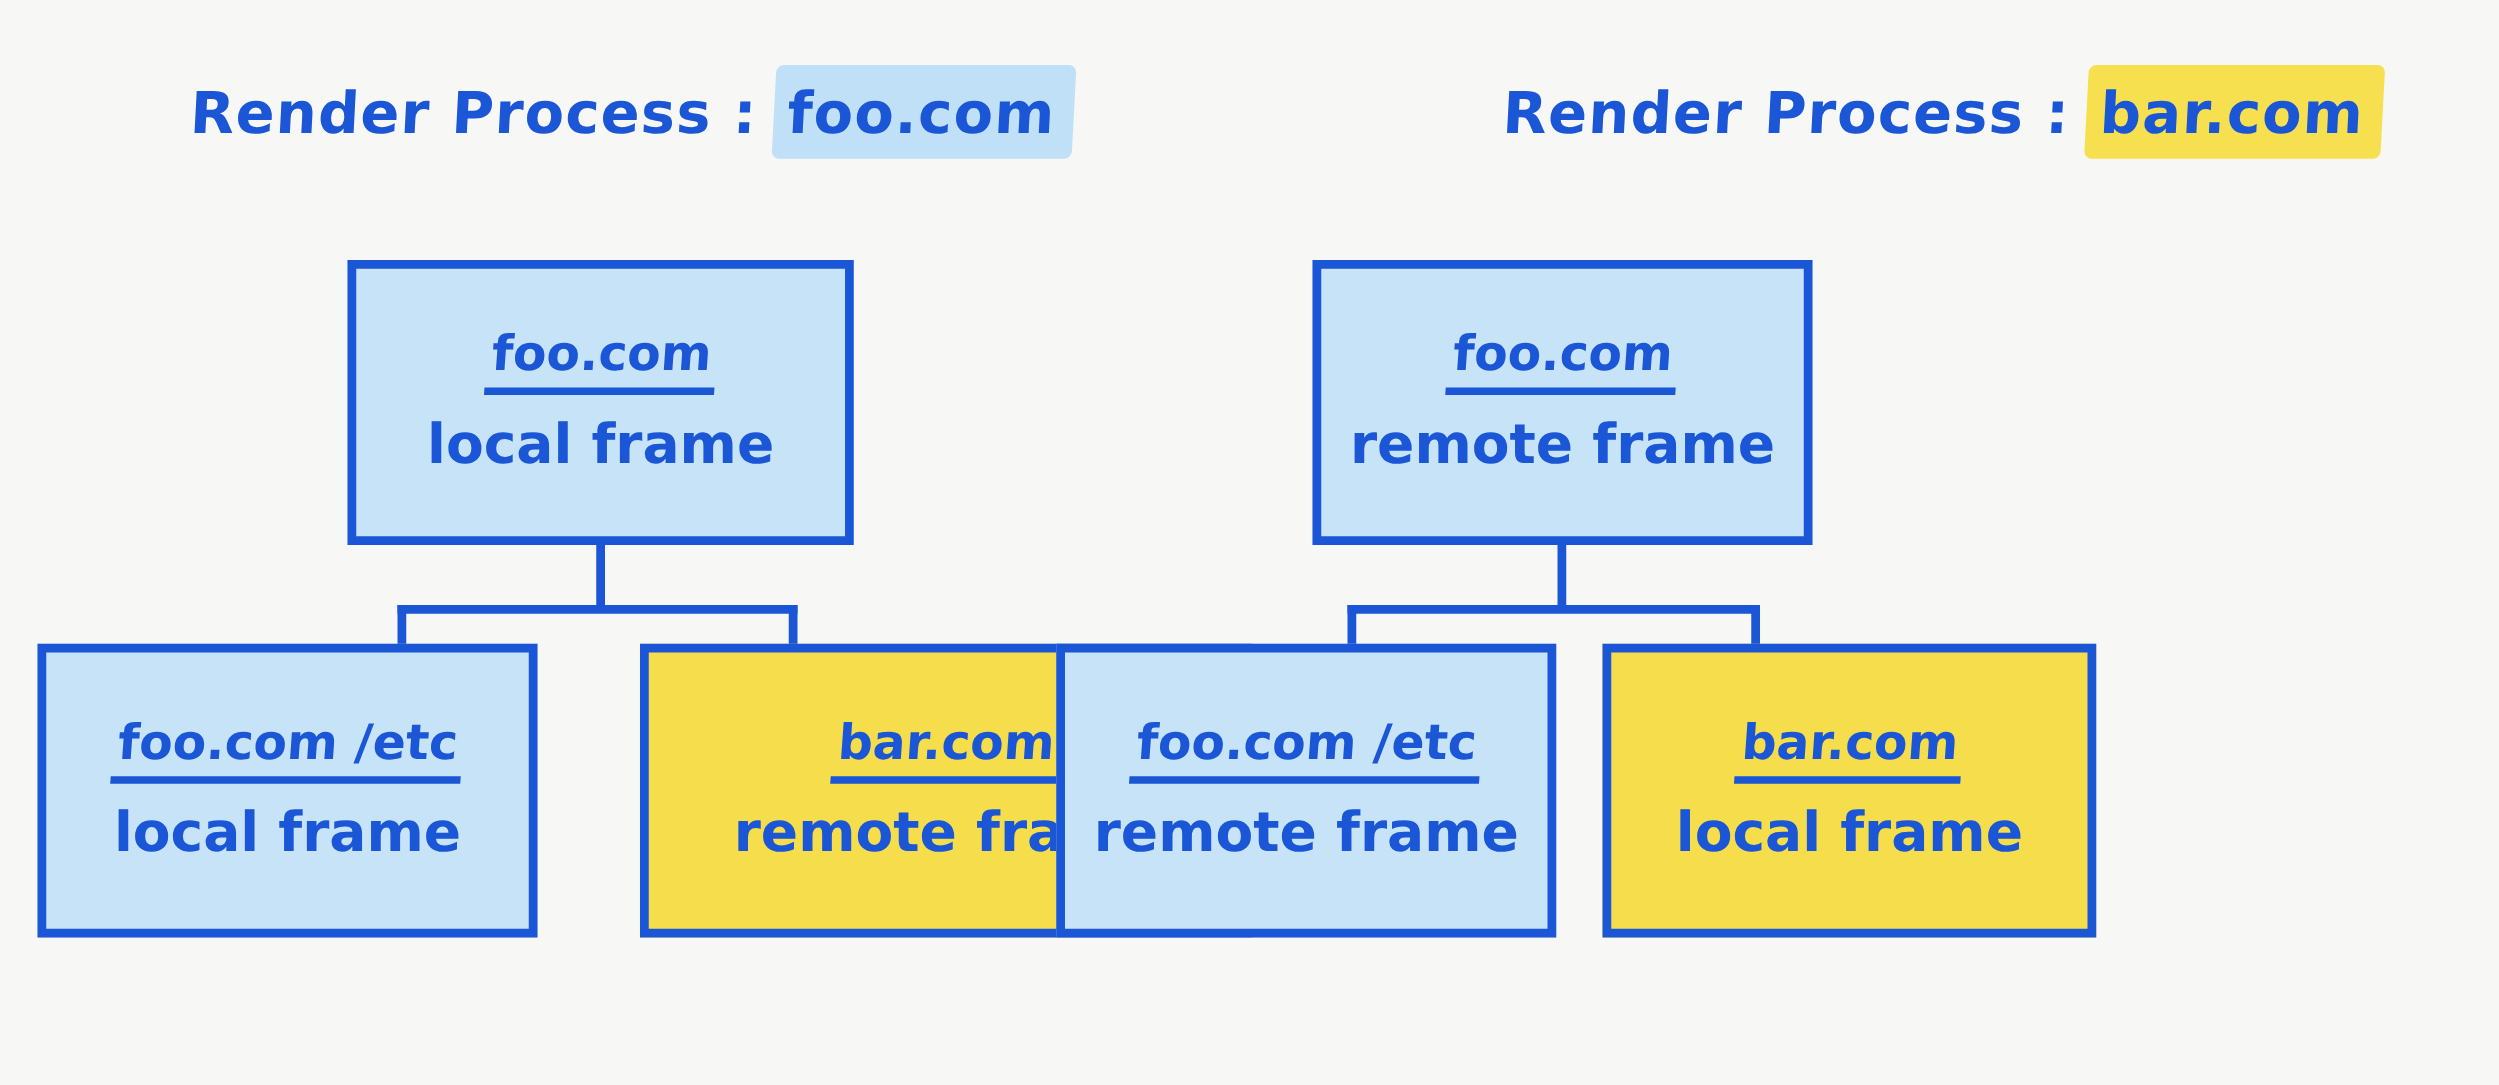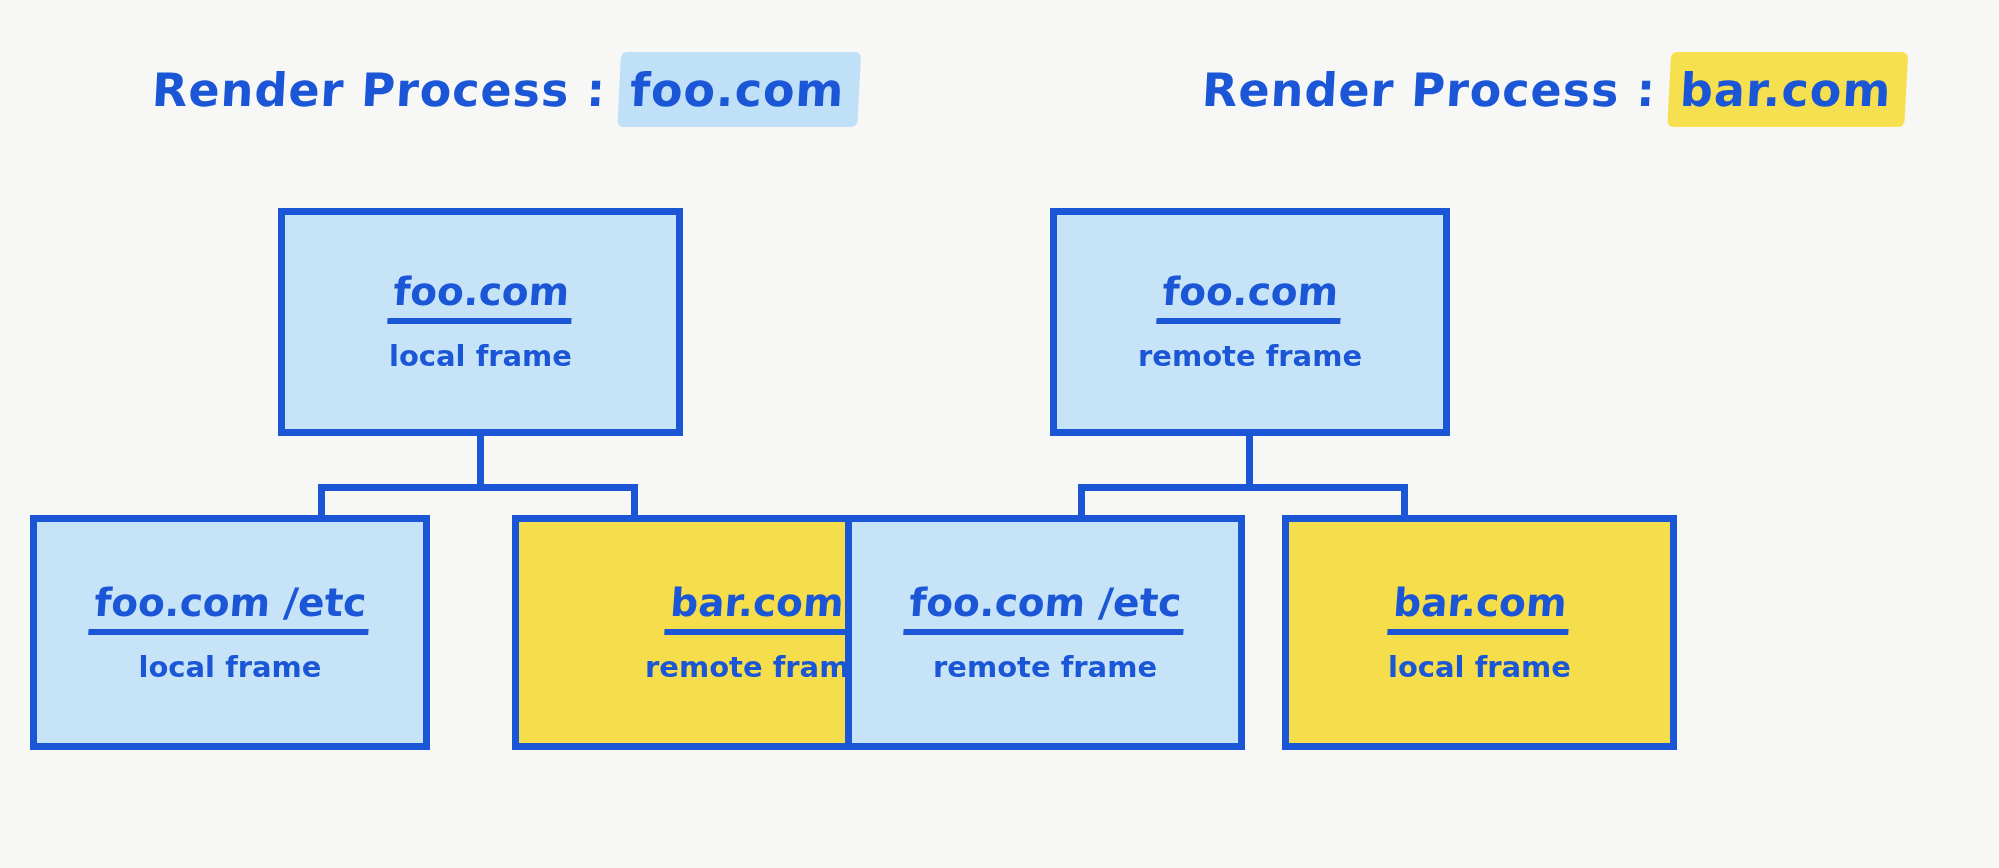--- a/index.html
+++ b/index.html
@@ -75,21 +75,21 @@
     font-weight: 700;
     color: #1a56d6;
     border-bottom: 6px solid #1a56d6;
     padding: 0 4px 5px 4px;
     line-height: 1.05;
     white-space: nowrap;
     transform: skewX(-4deg);
     font-family: "DejaVu Sans", sans-serif;
   }
   .box .kind {
-    font-size: 29px;
+    font-size: 44px;
     font-weight: 700;
     color: #1a56d6;
     margin-top: 17px;
     line-height: 1.05;
     white-space: nowrap;
     font-family: "DejaVu Sans", sans-serif;
   }
 
   
   .box-parent { left: 278px;  top: 208px;  width: 405px; height: 228px; }

